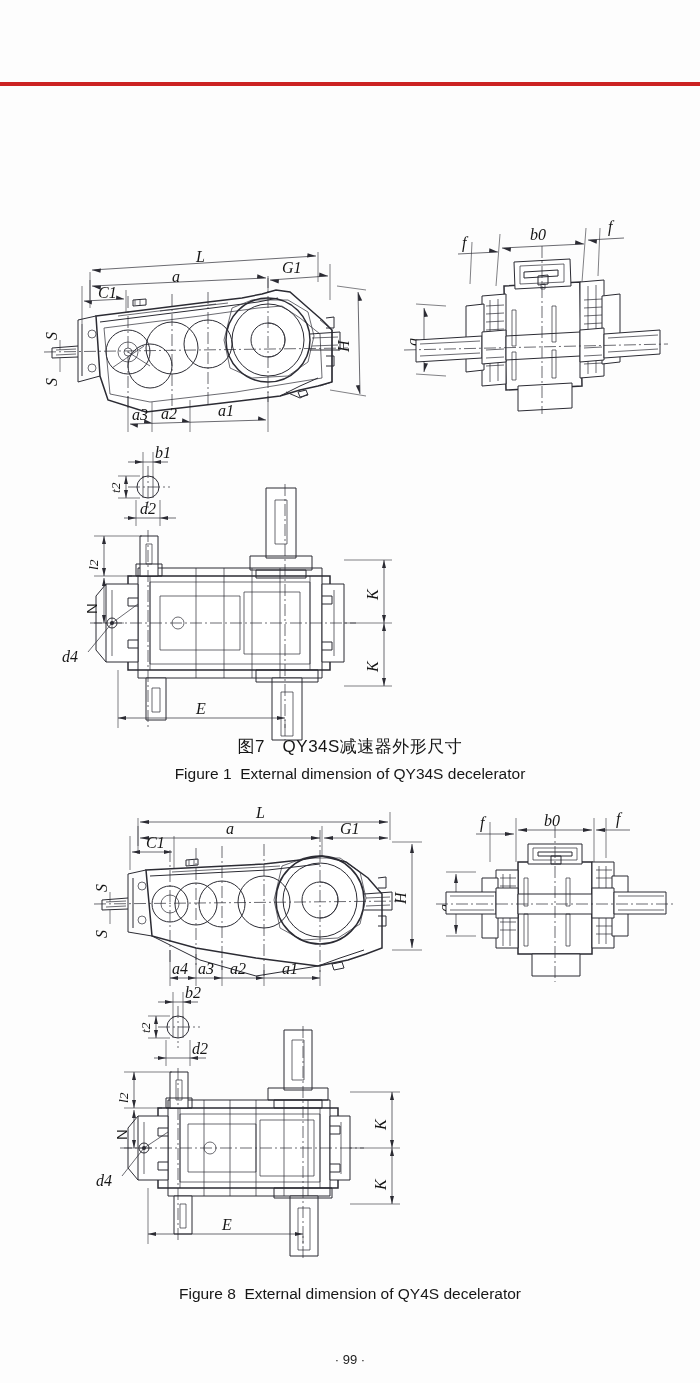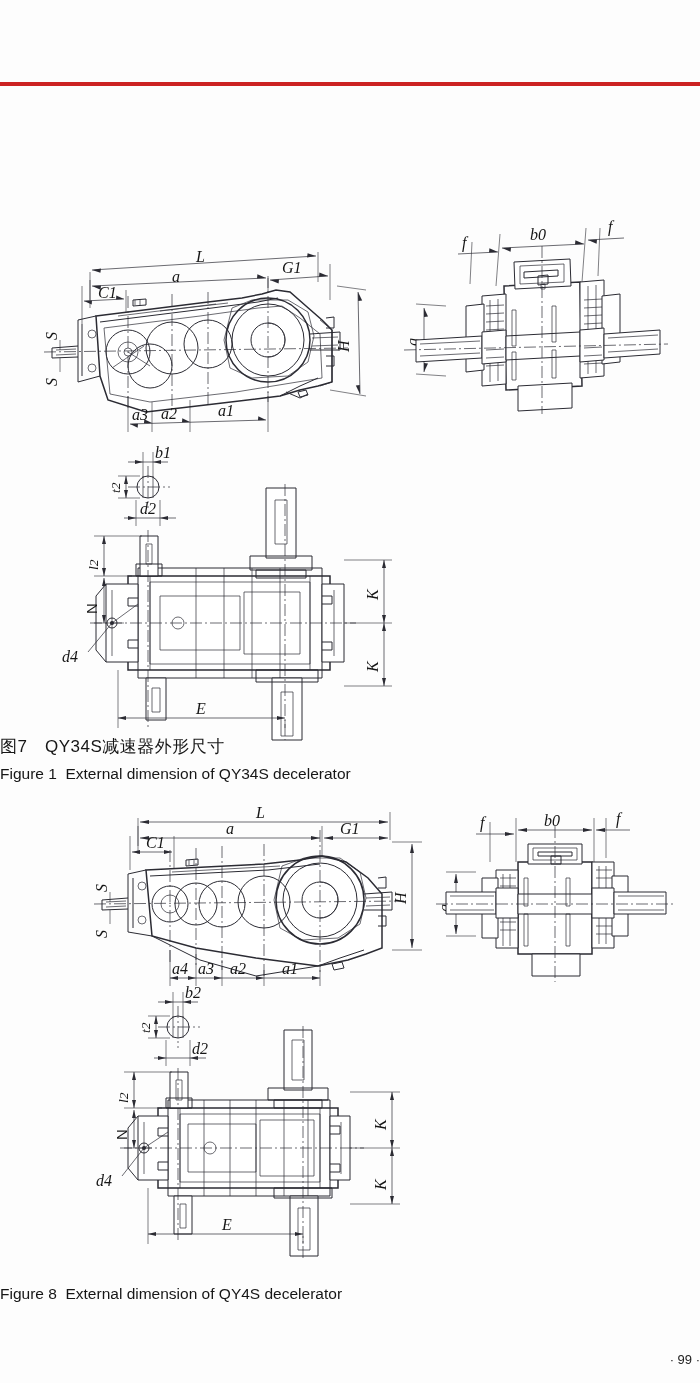--- a/index.html
+++ b/index.html
@@ -24,39 +24,40 @@
     position: absolute;
     left: 0;
     width: 700px;
     height: 4px;
     background: #cc2222;
   }
   .fig-block { position: absolute; }
   .cap {
     position: absolute;
     width: 700px;
+    text-align: center;
     left: 0;
   }
   .cap-cn {
     font-size: 17px;
     letter-spacing: 0.5px;
     color: #161616;
     white-space: pre;
   }
   .cap-en {
     font-size: 15.5px;
     color: #161616;
     margin-top: 7px;
     white-space: pre;
   }
   .pagenum {
     position: absolute;
     width: 700px;
     left: 0;
-    text-align: right;
+    text-align: center;
     font-size: 13px;
     color: #222;
   }
   svg { display: block; overflow: visible; }
   .ln  { stroke: #2b2b33; stroke-width: 1; fill: none; }
   .ln2 { stroke: #2b2b33; stroke-width: 1.5; fill: none; }
   .thin{ stroke: #2b2b33; stroke-width: 0.7; fill: none; }
   .ctr { stroke: #2b2b33; stroke-width: 0.7; fill: none;
          stroke-dasharray: 12 3 2 3; }
   .dim { stroke: #2b2b33; stroke-width: 0.7; fill: none; }

